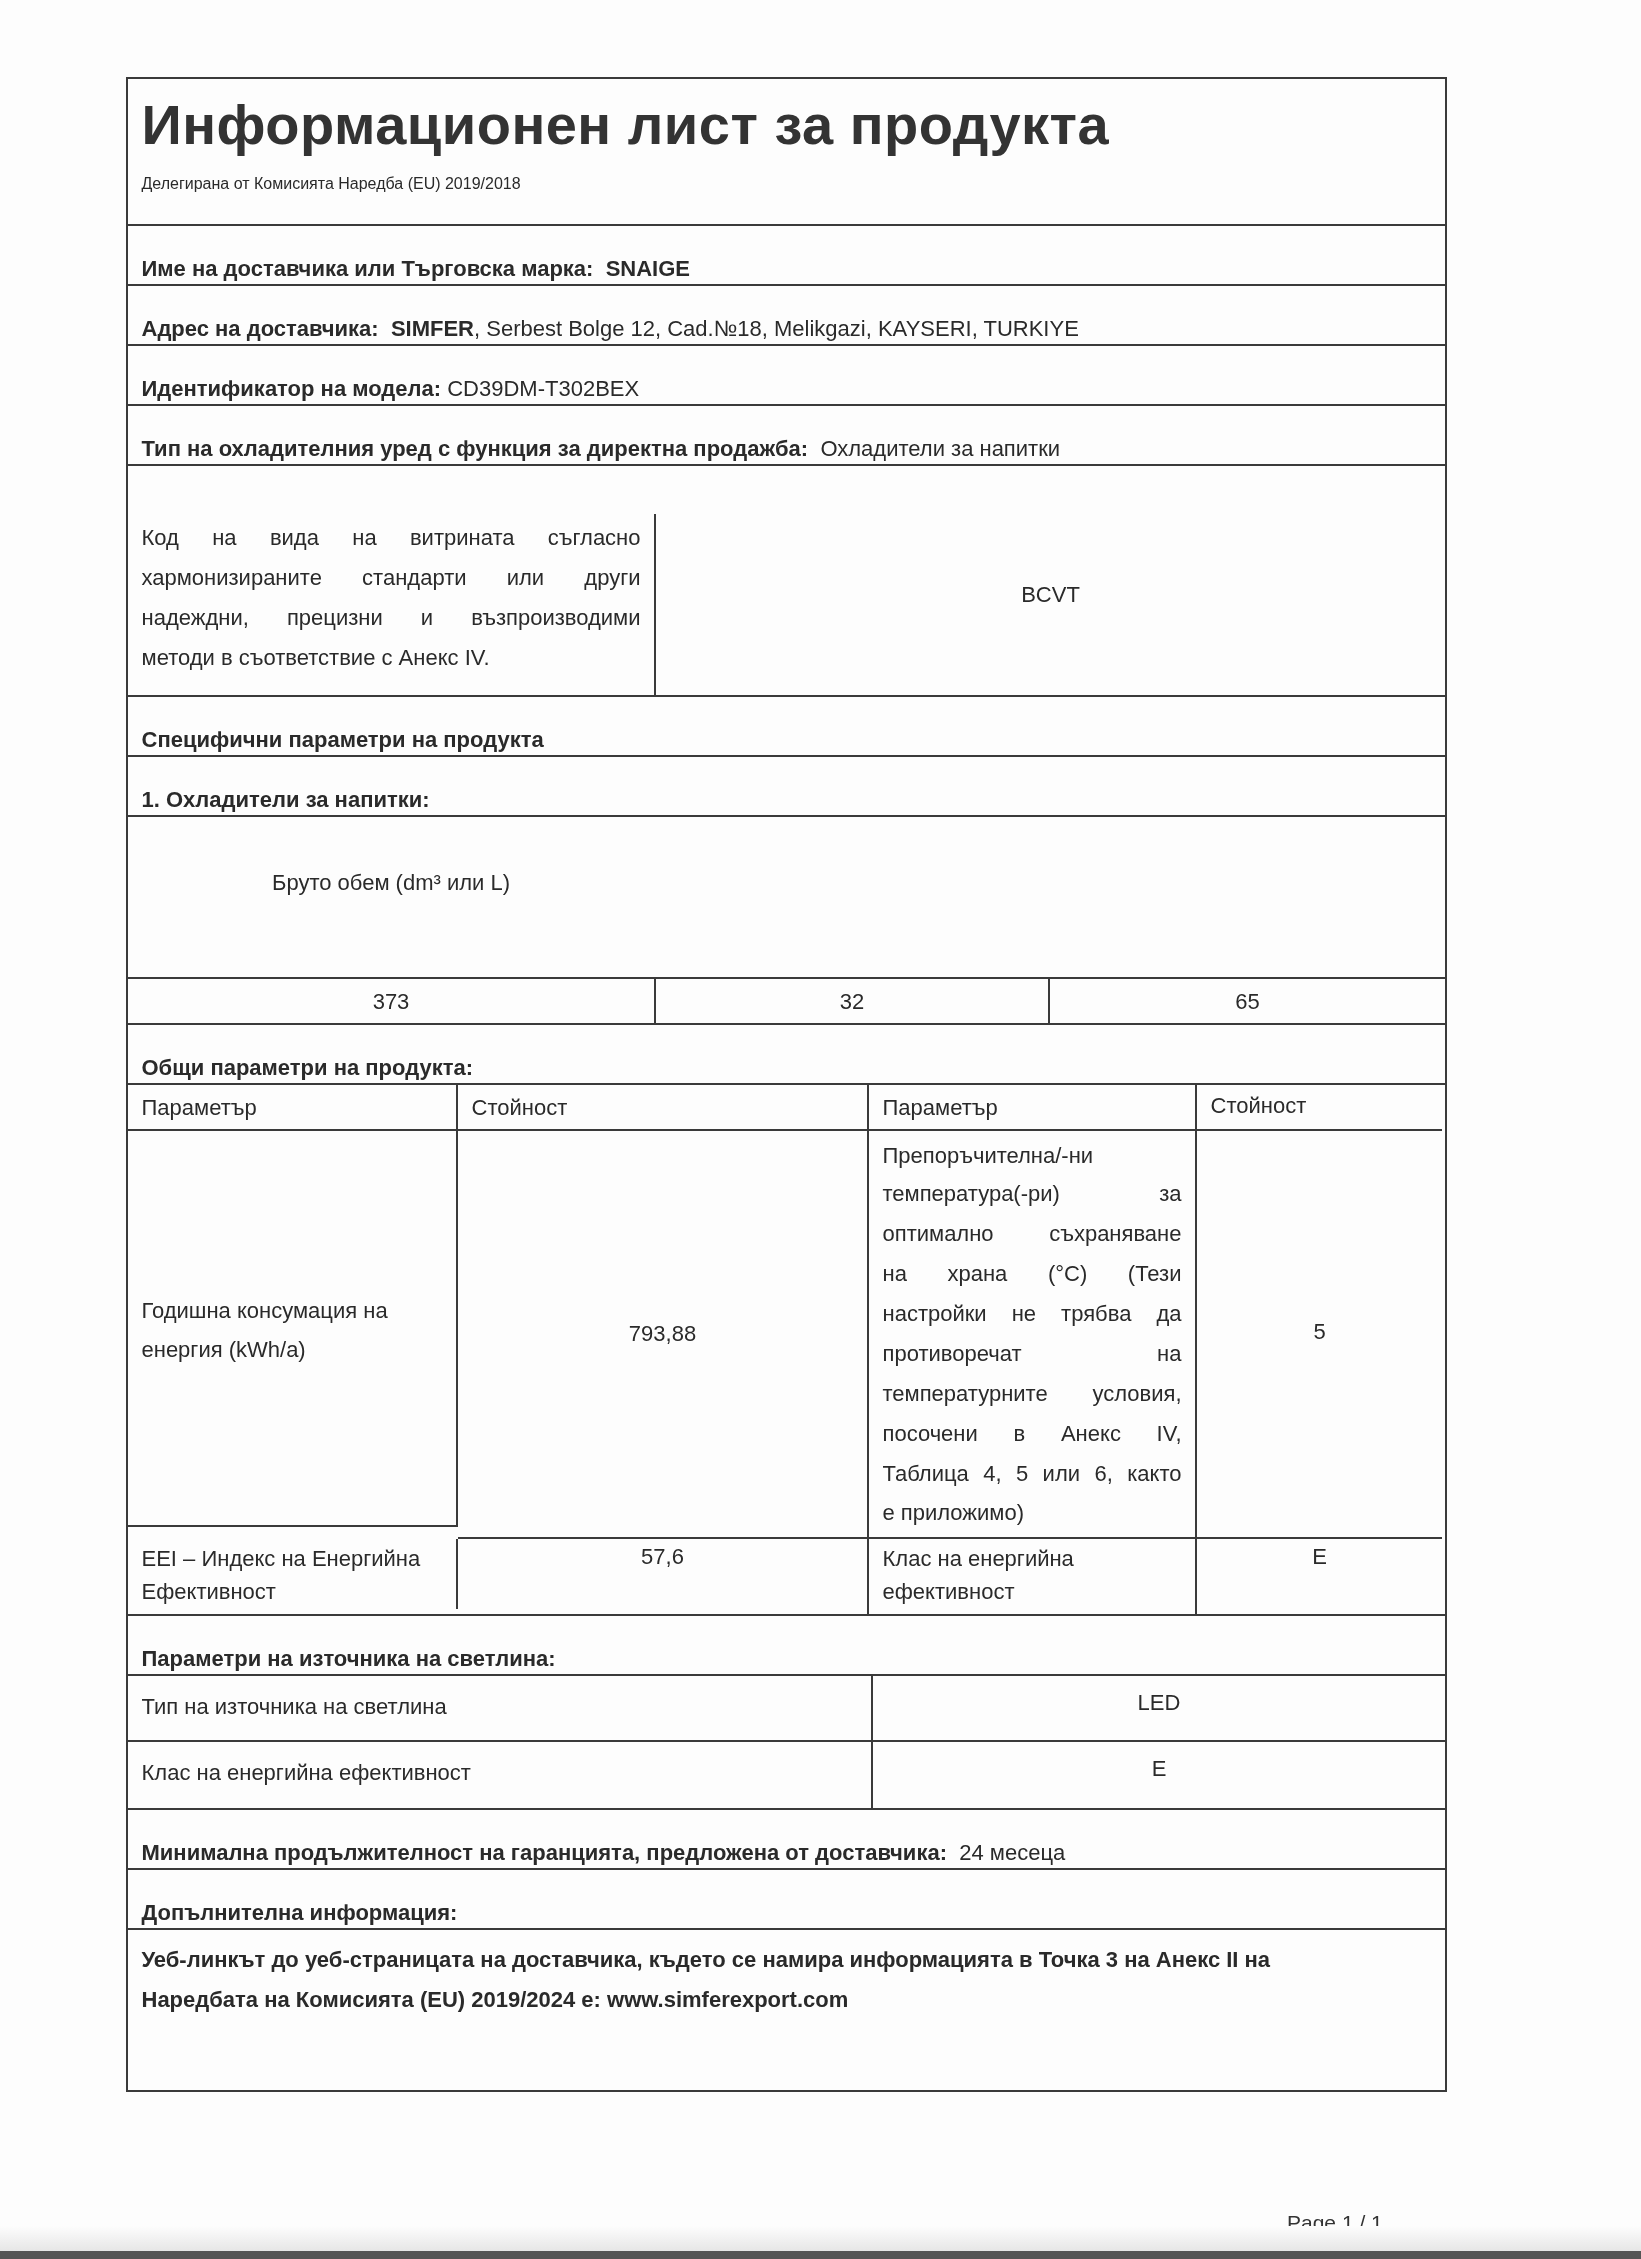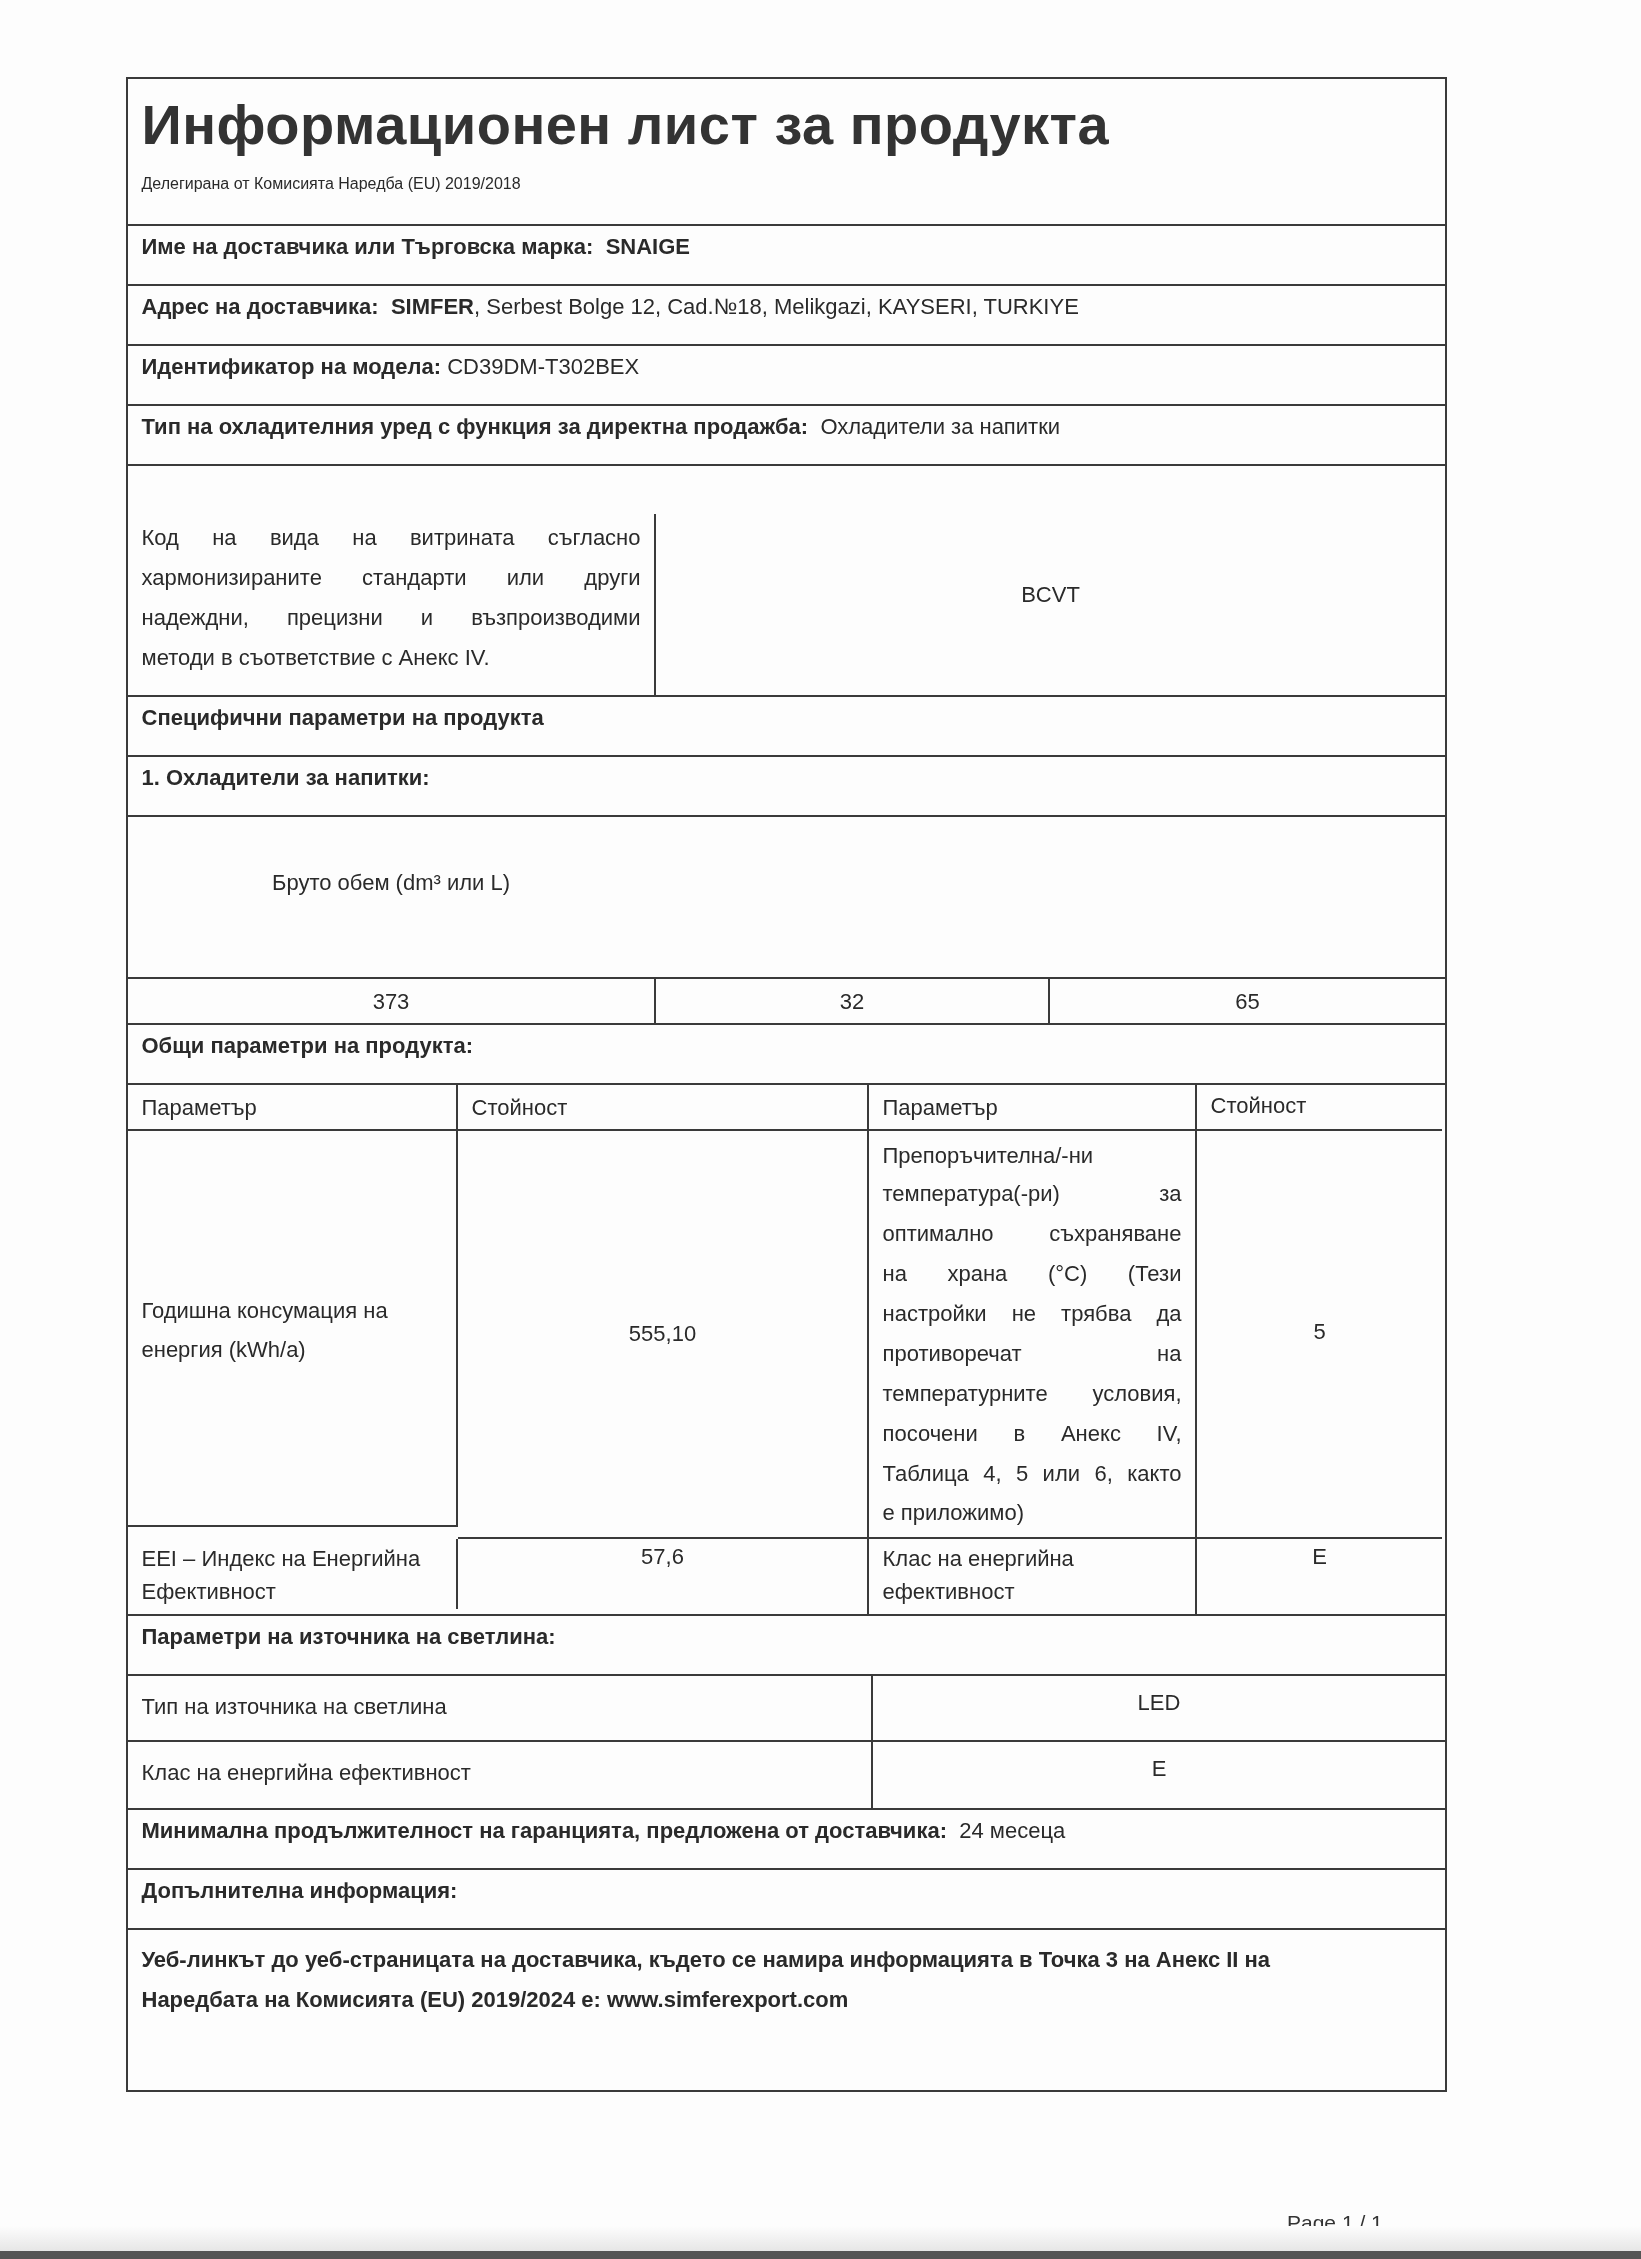--- a/index.html
+++ b/index.html
@@ -17,21 +17,21 @@
   .row:last-child { border-bottom:none; }
   .cell { box-sizing:border-box; padding:0 13.5px; font-size:22px; }
   .vsep { border-left:2.9px solid #3a3a3a; }
   .b { font-weight:bold; }
 
   .title-cell { padding:11.6px 13.5px 9.7px; }
   .title { font-size:56px; font-weight:bold; color:#333; letter-spacing:0.5px; line-height:1.2; }
   .subtitle { font-size:16px; margin-top:17.4px; }
 
   .line-row { height:60px; align-items:flex-start; }
-  .line-row .cell { padding-top:8px; }
+  .line-row .cell { padding-top:30px; }
 
   .just { text-align:justify; text-align-last:justify; line-height:40px; }
   .center { text-align:center; }
 
   .gp-grid { display:grid; grid-template-columns:330px 411px 328px 245px; }
   .gp-grid > div { box-sizing:border-box; font-size:22px; padding:5.8px 13.5px; }
   .gbr { border-right:2.9px solid #3a3a3a; }
   .gbb { border-bottom:2.9px solid #3a3a3a; }
 
   .footer-page {
@@ -122,21 +122,21 @@
     <div class="gp-grid" style="width:100%;">
       <div class="gbr gbb" style="height:46px;padding-top:9.7px;">Параметър</div>
       <div class="gbr gbb" style="padding-top:9.7px;">Стойност</div>
       <div class="gbr gbb" style="padding-top:9.7px;">Параметър</div>
       <div class="gbb" style="padding-top:7.7px;">Стойност</div>
 
       <div class="gbr gbb" style="height:396px;display:flex;flex-direction:column;justify-content:center;line-height:39px;padding-top:9.7px;">
         <div>Годишна консумация на</div>
         <div>енергия (kWh/a)</div>
       </div>
-      <div class="gbr gbb center" style="display:flex;align-items:center;justify-content:center;">555,10</div>
+      <div class="gbr gbb center" style="display:flex;align-items:center;justify-content:center;">793,88</div>
       <div class="gbr gbb" style="line-height:37px;padding-top:5.8px;">
         <div>Препоръчителна/-ни</div>
         <div class="just">температура(-ри) за</div>
         <div class="just">оптимално съхраняване</div>
         <div class="just">на храна (°C) (Тези</div>
         <div class="just">настройки не трябва да</div>
         <div class="just">противоречат на</div>
         <div class="just">температурните условия,</div>
         <div class="just">посочени в Анекс IV,</div>
         <div class="just">Таблица 4, 5 или 6, както</div>

